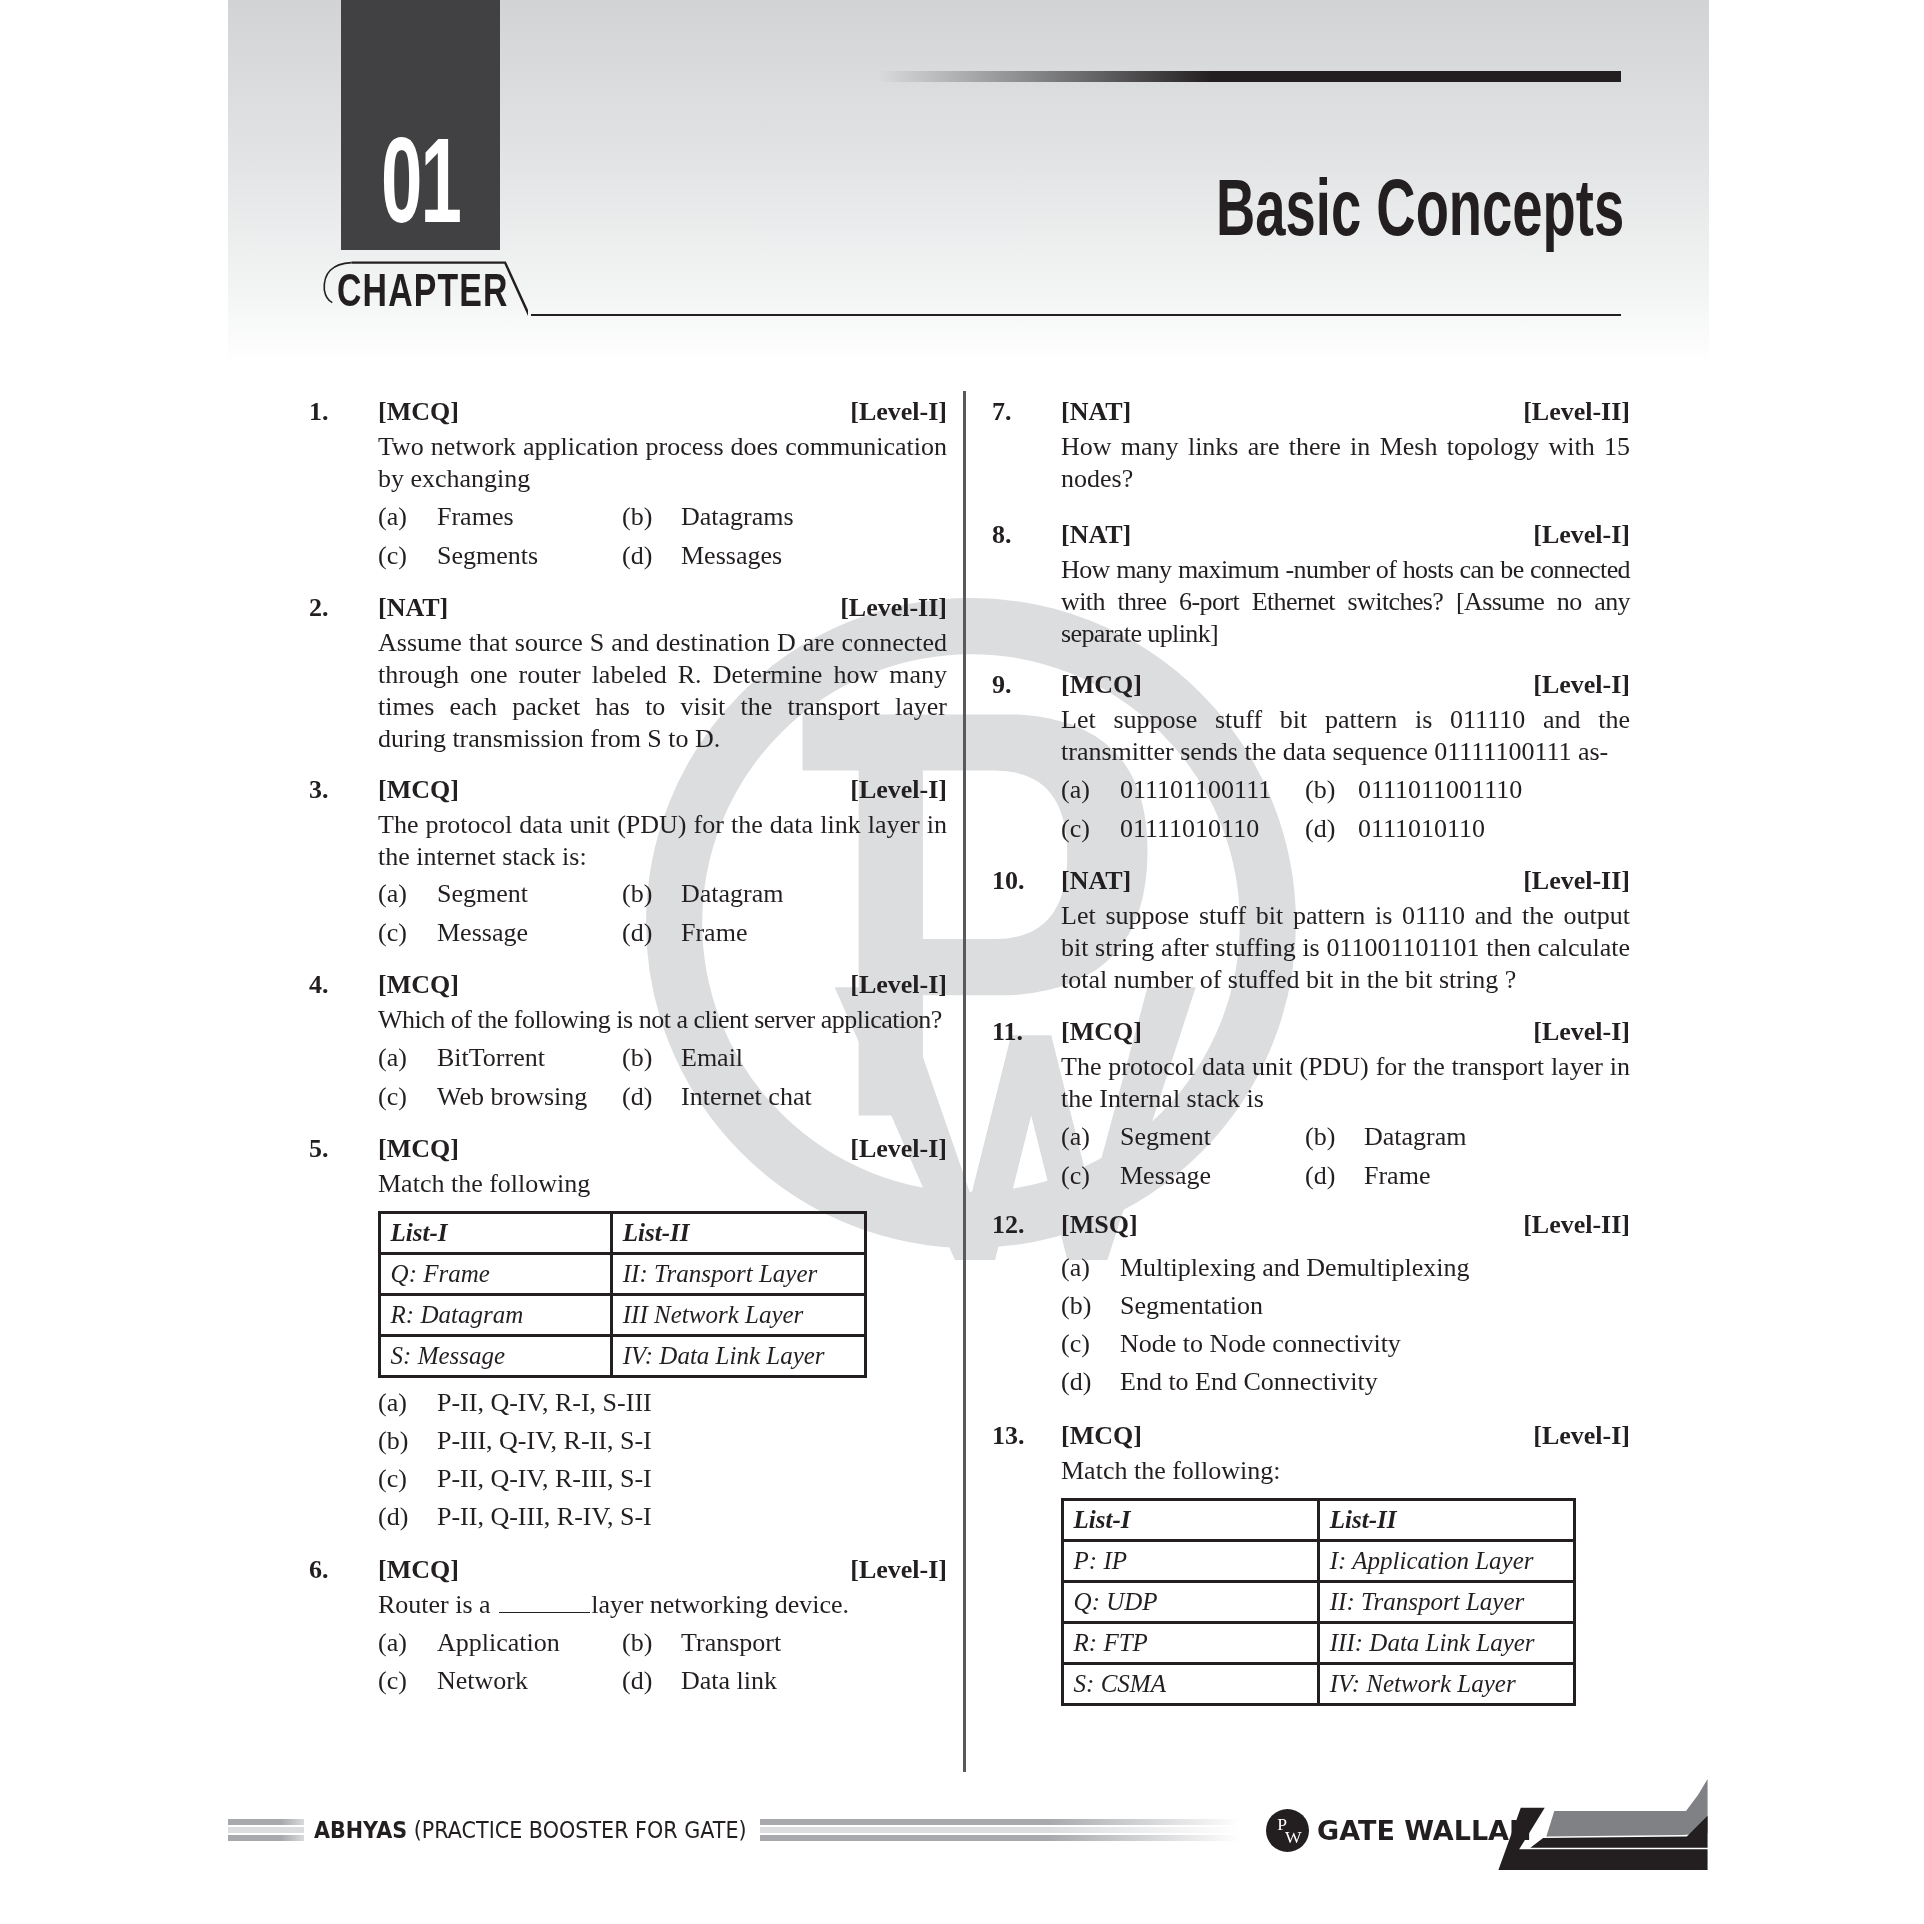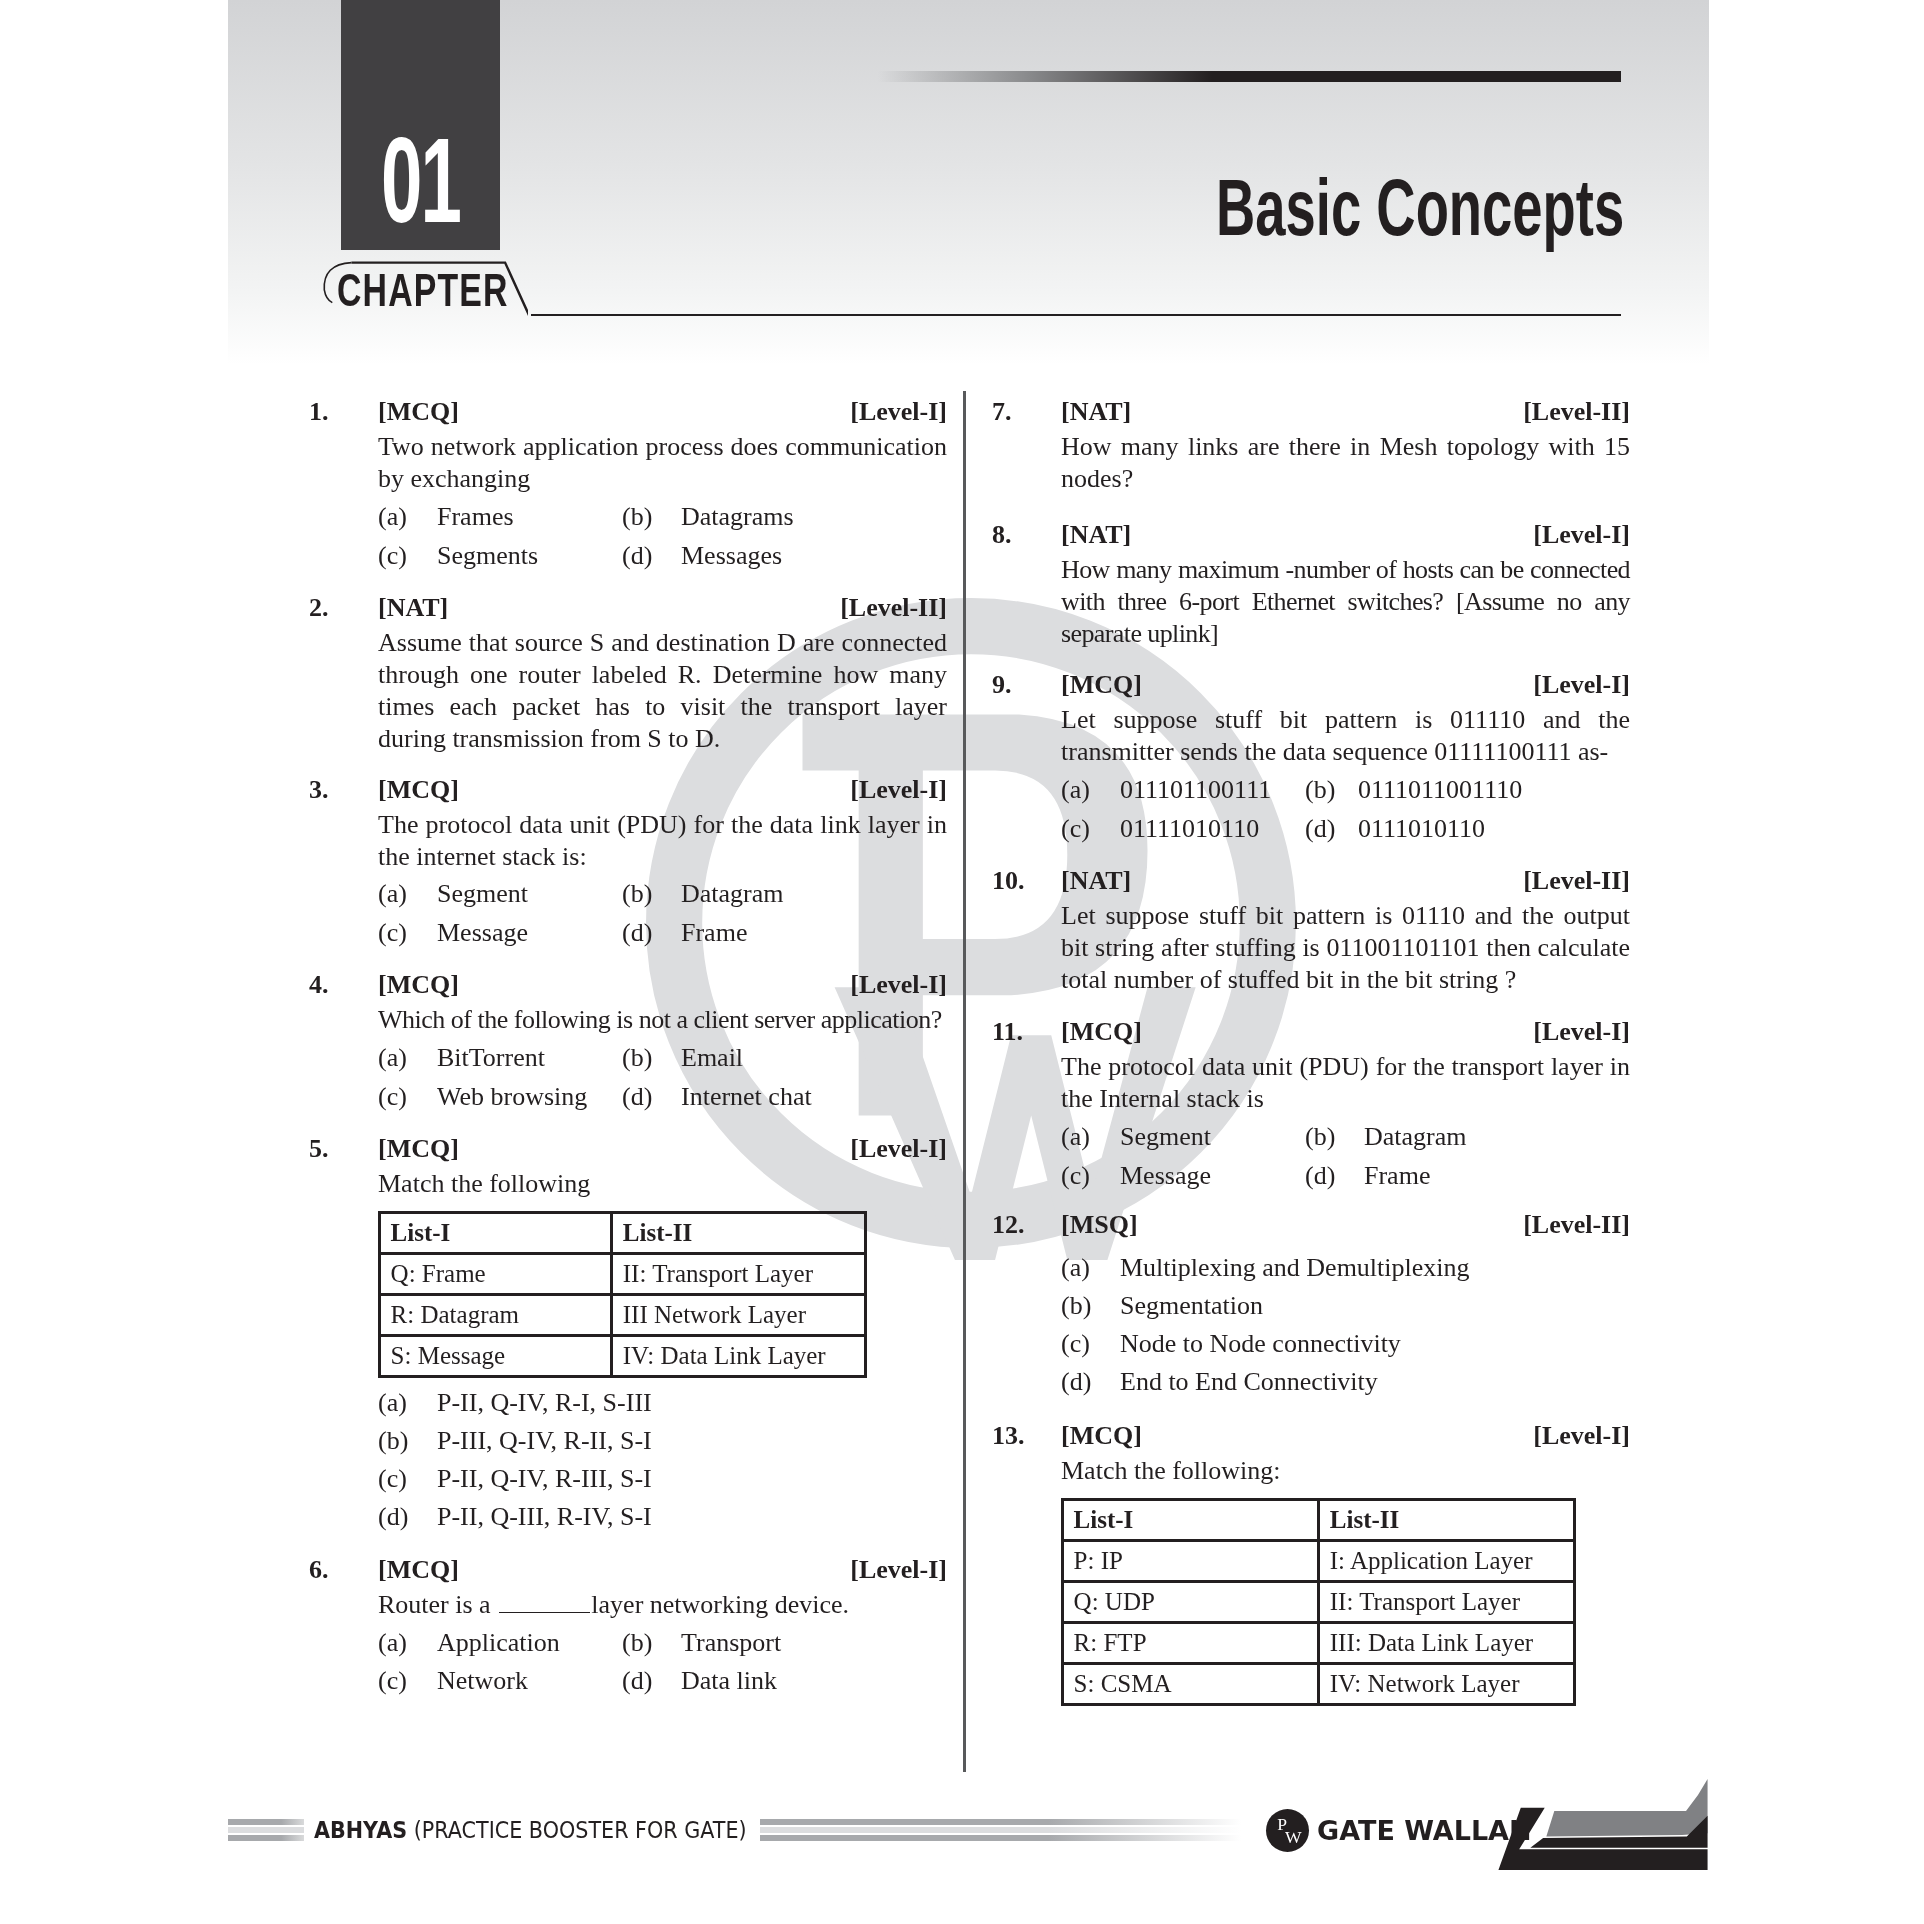--- a/index.html
+++ b/index.html
@@ -29,21 +29,21 @@
   .q { position:relative; padding-left:69px; }
   .q-head { display:flex; justify-content:space-between; font-weight:700; height:38px; line-height:38px; }
   .q-num { position:absolute; left:0; top:0; font-weight:700; line-height:38px; }
   .q-text { text-align:justify; }
   .opts2 { display:grid; grid-template-columns:244px 1fr; row-gap:4.8px; margin-top:4.8px; }
   .opt { display:flex; height:34px; line-height:34px; }
   .opt .lbl { width:59px; flex:none; }
   .opts1 { margin-top:4.8px; }
   .opts1 .opt { height:38px; line-height:38px; }
   table.match { border-collapse:collapse; margin:11.2px 0 6.4px 0; font-size:25px; }
-  table.match td { border:3.2px solid #231f20; padding:0 9.6px; height:38px; line-height:38px; }
+  table.match td { border:3.2px solid #231f20; padding:0 9.6px; height:38px; line-height:38px;font-style:italic; }
   table.match tr.hd td { font-weight:700; }
   .blank { display:inline-block; width:91px; border-bottom:1.6px solid #231f20; height:21px; margin:0 1.6px; vertical-align:baseline; }
   .footer-left-stripes { position:absolute; left:228px; top:1819px; width:76px; height:21px; }
   .stripe { height:5.6px; margin-bottom:2.4px; background:linear-gradient(to right,#a7a9ac 70%,#d9dadb 100%); }
   .stripe.mid { background:#dcdddf; }
   .footer-text { position:absolute; left:314px; top:1816px; font-family:"DejaVu Sans","Liberation Sans",sans-serif;
          font-size:22.5px; line-height:29px; color:#231f20; transform:scaleX(0.92); transform-origin:left; white-space:nowrap; }
   .footer-text b { font-weight:700; }
   .footer-mid-stripes { position:absolute; left:760px; top:1819px; width:481px; height:21px; }
   .footer-mid-stripes .stripe { background:linear-gradient(to right,#a7a9ac 60%,rgba(255,255,255,0) 100%); }

